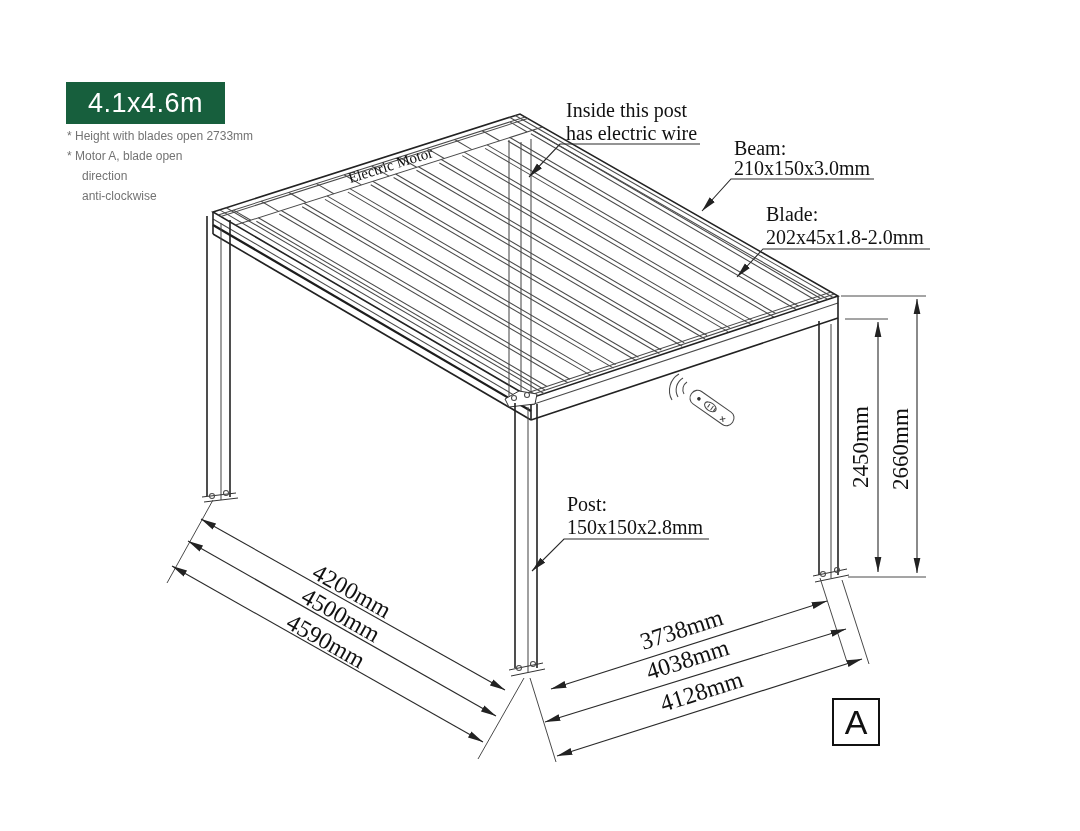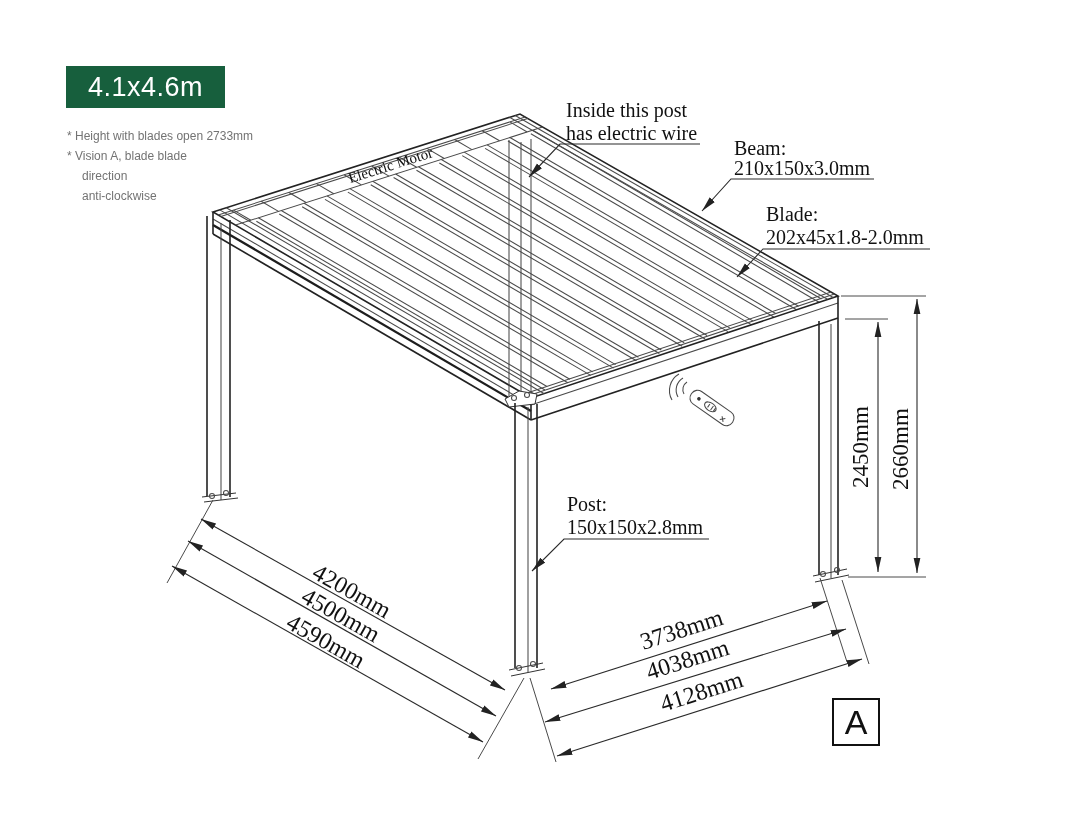--- a/index.html
+++ b/index.html
@@ -1,19 +1,19 @@
 <!DOCTYPE html>
 <html><head>
 <meta charset="utf-8">
 <style>
   html,body{margin:0;padding:0;background:#ffffff;}
   #stage{position:relative;width:1080px;height:831px;background:#ffffff;overflow:hidden;
          font-family:"Liberation Sans",sans-serif;}
   
-  .badge{position:absolute;left:66px;top:66px;background:#175f3d;color:#ffffff;
+  .badge{position:absolute;left:66px;top:82px;background:#175f3d;color:#ffffff;
          font-size:27px;font-weight:500;padding:6px 22px;letter-spacing:0.5px;line-height:30px;}
   
   .notes{position:absolute;left:67px;top:126px;color:#737373;font-size:12px;line-height:20px;}
   .notes .ind{padding-left:15px;}
   
   svg.diagram{position:absolute;left:0;top:0;}
   .ln{stroke:#4a4a4a;stroke-width:1.05;fill:none;}
   .ln2{stroke:#222;stroke-width:1.6;fill:none;}
   .lnB{stroke:#1d1d1d;stroke-width:2.3;fill:none;}
   .dim{stroke:#2a2a2a;stroke-width:1.1;fill:none;}
@@ -31,21 +31,21 @@
 </style>
 </head>
 <body>
 
 <div id="stage">
 
   <div class="badge">4.1x4.6m</div>
 
   <div class="notes">
     <div>* Height with blades open 2733mm</div>
-    <div>* Vision A, blade blade</div>
+    <div>* Motor A, blade open</div>
     <div class="ind">direction</div>
     <div class="ind">anti-clockwise</div>
   </div>
 
   <svg class="diagram" width="1080" height="831" viewBox="0 0 1080 831">
     <defs>
       <marker id="arr" viewBox="0 0 12 8" refX="12" refY="4" markerWidth="14" markerHeight="9.3" orient="auto-start-reverse">
         <path d="M12,4 L0,1.3 L0,6.7 Z" fill="#222"></path>
       </marker>
     </defs>

